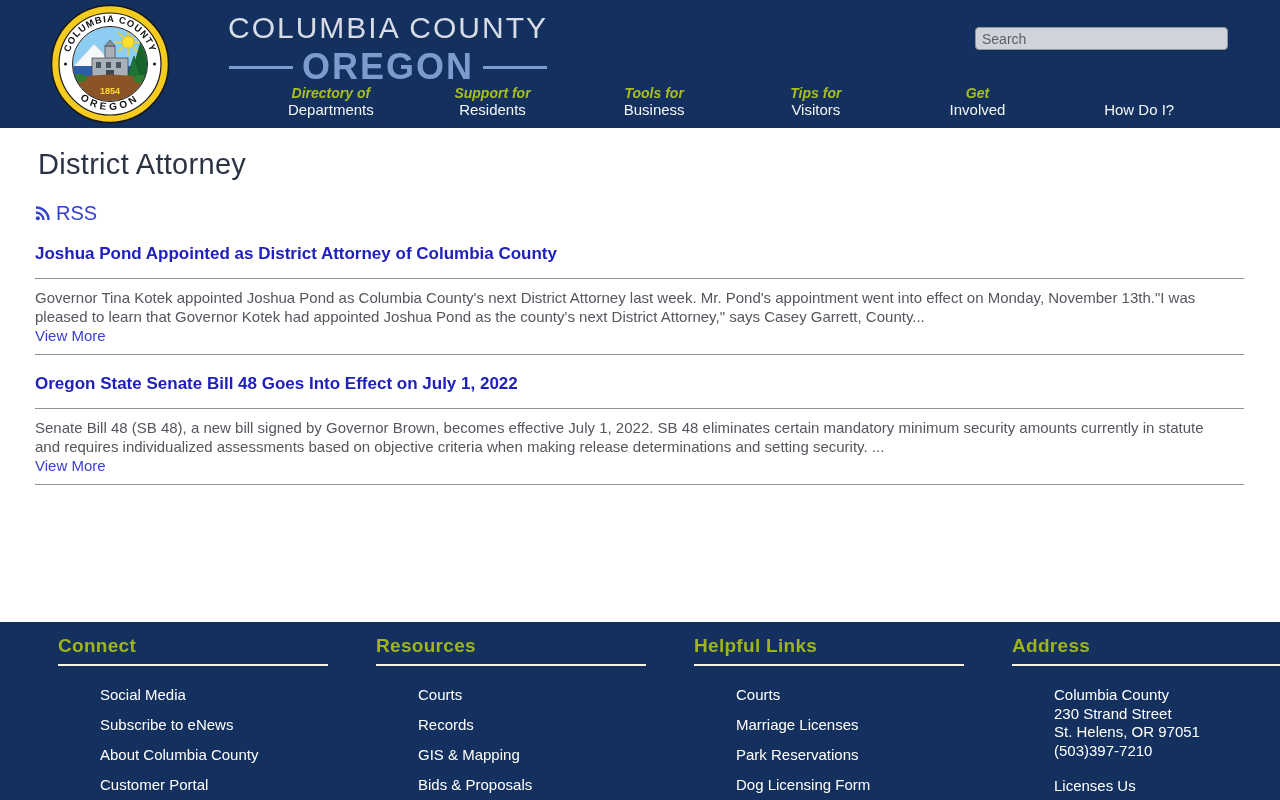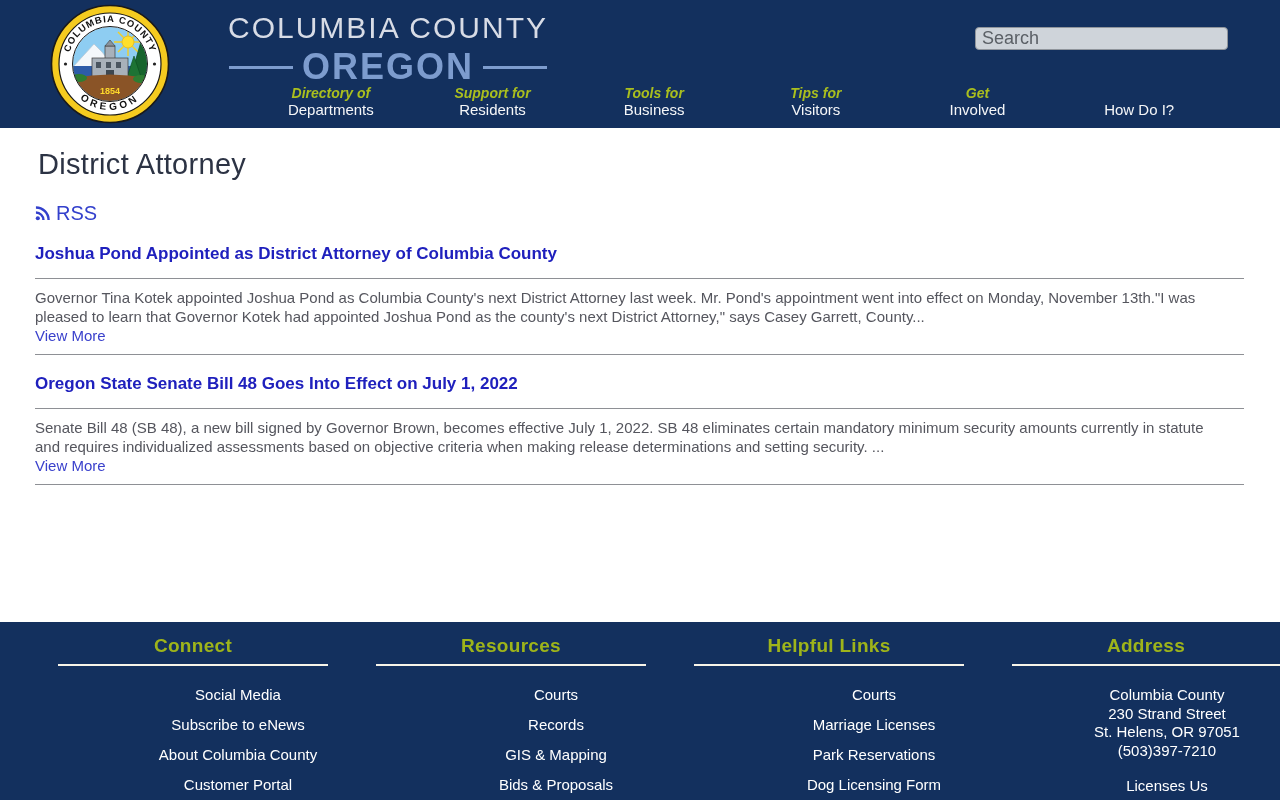--- a/index.html
+++ b/index.html
@@ -21,21 +21,21 @@
   .title-line1 {
     font-size: 30px; letter-spacing: 2px; color: #d8dce6; font-weight: 400; white-space: nowrap;
   }
   .title-line2-row { display: flex; align-items: center; justify-content: center; gap: 9px; margin-top: 1px; }
   .title-dash { width: 64px; height: 3px; background: #7d9cce; }
   .title-line2 { font-size: 36px; font-weight: bold; letter-spacing: 2px; color: #7d9cce; white-space: nowrap; }
 
   .search-input {
     position: absolute; right: 52px; top: 27px; width: 253px; height: 23px;
     background: #cfd4da; border: 1px solid #90959c; border-radius: 4px;
-    font-family: "Liberation Sans", sans-serif; font-size: 18px; color: #4b4f55;
+    font-family: "Liberation Sans", sans-serif; font-size: 14px; color: #4b4f55;
     padding: 0 6px; outline: none;
   }
   .search-input::placeholder { color: #5b6066; opacity: 1; }
 
   .main-nav {
     position: absolute; left: 250px; right: 60px; bottom: 10px;
     display: flex; align-items: flex-end;
   }
   .nav-item { flex: 1 1 0; text-align: center; cursor: pointer; line-height: 1.05; }
   .nav-top { display: block; font-size: 14px; font-style: italic; font-weight: bold; color: #aabf1e; margin-bottom: 2px; }
@@ -57,21 +57,21 @@
   .article hr { border: none; border-top: 1px solid #8e9095; margin: 14px 0 0 0; }
   .article hr.bottom-rule { margin-top: 9px; }
   .article p {
     margin: 9px 0 0 0; font-size: 15px; line-height: 19px; color: #55565e; max-width: 1185px;
   }
   .view-more { display: inline-block; font-size: 15px; line-height: 19px; color: #3a41cc; cursor: pointer; text-decoration: none; }
 
   
   .site-footer {
     flex: 0 0 auto; height: 178px; background: #13305e;
-    display: flex; padding: 13px 0 0 58px; overflow: hidden; text-align: center;
+    display: flex; padding: 13px 0 0 58px; overflow: hidden;
   }
   .fcol { width: 318px; flex: 0 0 auto; }
   .fcol-address { flex: 1 1 auto; width: auto; }
   .fcol-heading {
     margin: 0; font-size: 19px; font-weight: bold; color: #9eb41a; letter-spacing: 0.3px;
     width: 270px; padding-bottom: 7px; border-bottom: 2px solid #f7f4e9;
   }
   .fcol-address .fcol-heading { width: 100%; }
   .fcol-links { list-style: none; margin: 20px 0 0 0; padding: 0 0 0 42px; }
   .fcol-links li { margin-bottom: 13px; font-size: 15px; color: #ffffff; cursor: pointer; }

